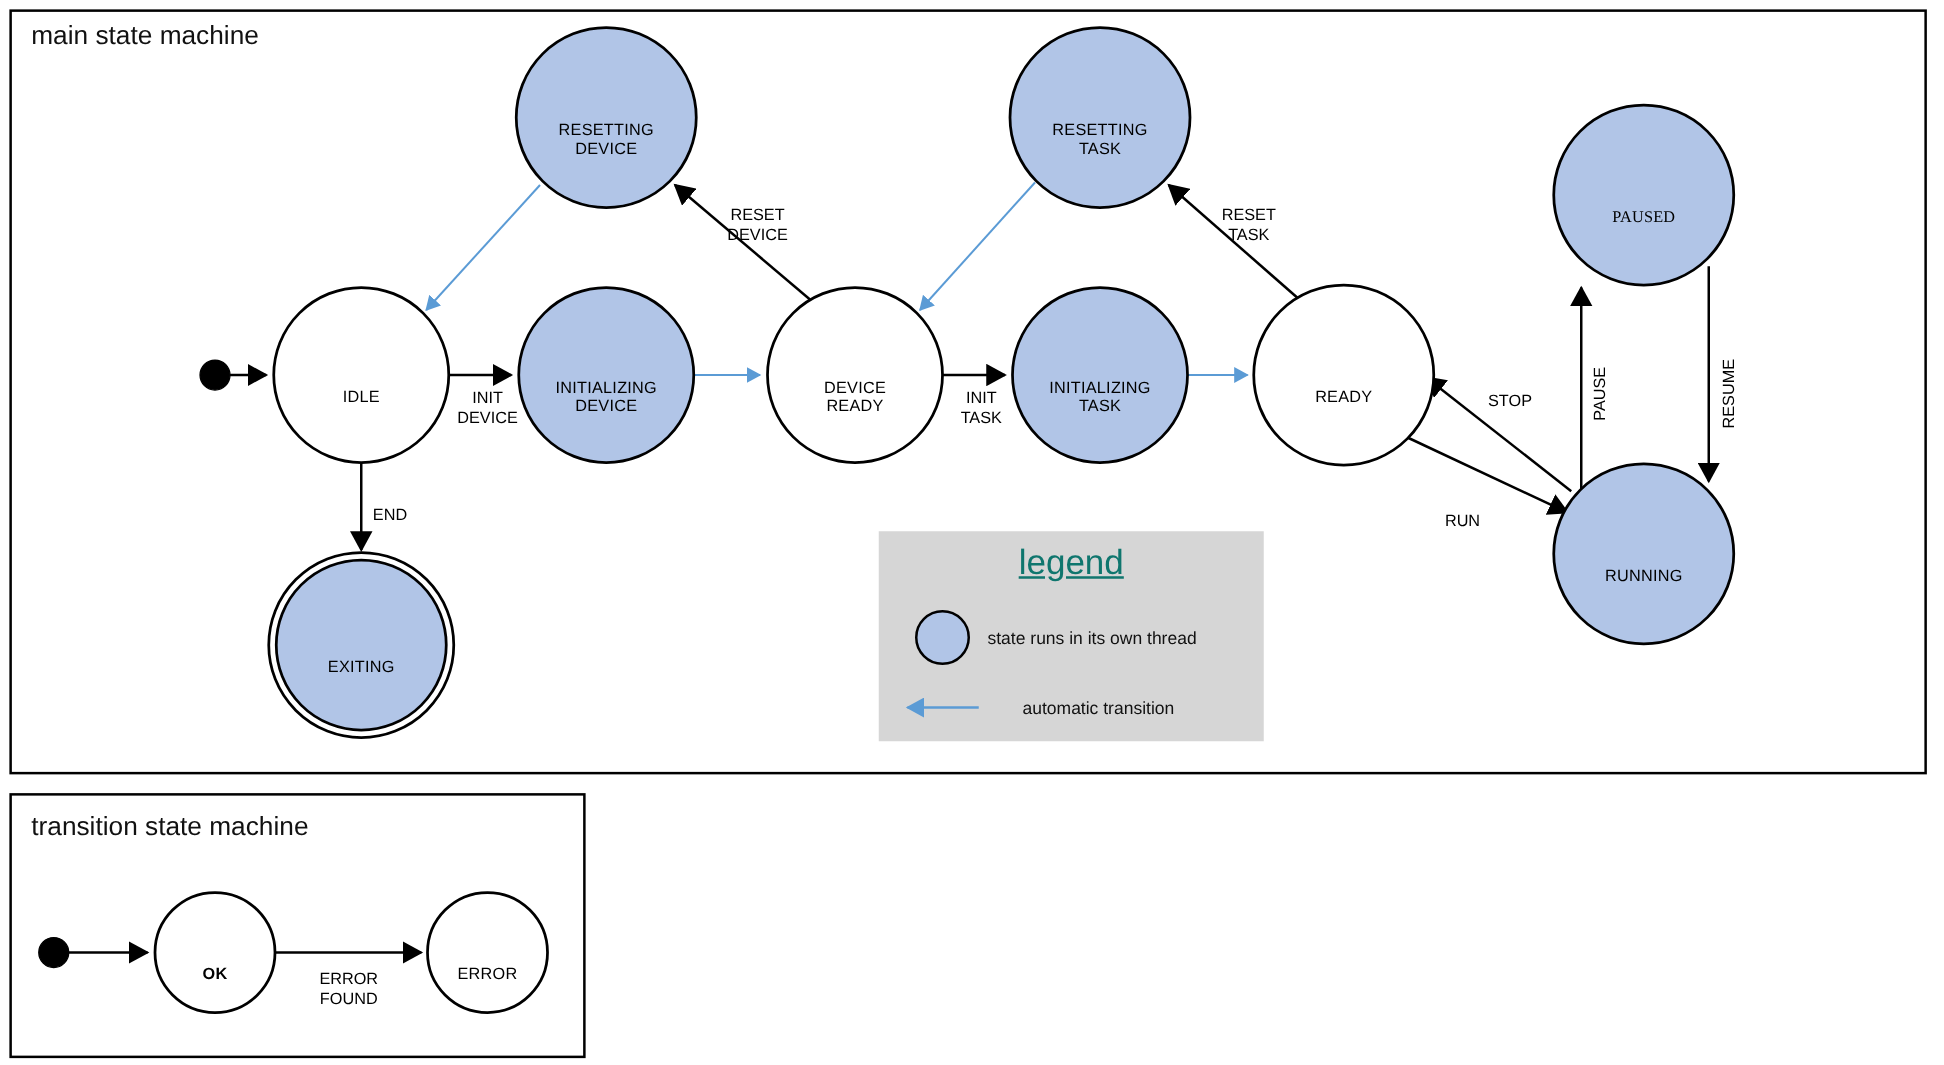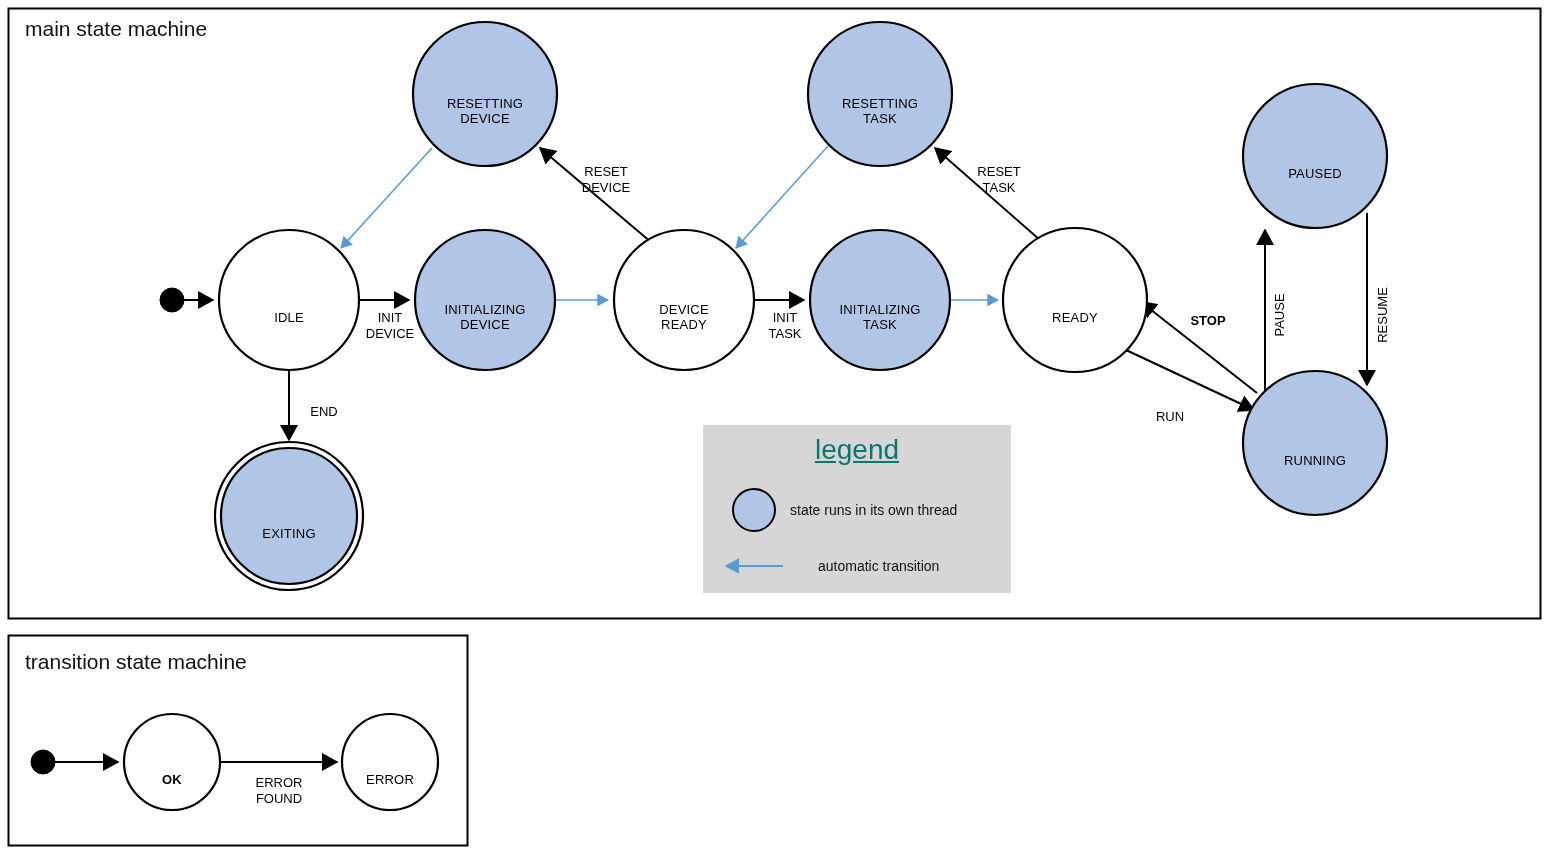--- a/index.html
+++ b/index.html
@@ -98,40 +98,40 @@
       <div class="frame-title" style="left: 25px; top: 17px;">main state machine</div>
       <div class="frame-title" style="left: 25px; top: 650px;">transition state machine</div>
       <div class="edge-label" style="left: 390px; top: 326px;">INIT
 DEVICE</div>
       <div class="edge-label" style="left: 785px; top: 326px;">INIT
 TASK</div>
       <div class="edge-label" style="left: 606px; top: 180px;">RESET
 DEVICE</div>
       <div class="edge-label" style="left: 999px; top: 180px;">RESET
 TASK</div>
-      <div class="edge-label" style="left: 312px; top: 412px; margin-left: 12px;">END</div>
+      <div class="edge-label" style="left: 312px; top: 412px;">END</div>
       <div class="edge-label" style="left: 1170px; top: 417px;">RUN</div>
-      <div class="edge-label" style="left: 1208px; top: 321px; font-weight: bold;">STOP</div>
+      <div class="edge-label" style="left: 1208px; top: 321px;">STOP</div>
       <div class="edge-label vert" style="left: 1280px; top: 315px; transform: translate(-50%, -50%) rotate(-90deg);">PAUSE</div>
       <div class="edge-label vert" style="left: 1383px; top: 315px; transform: translate(-50%, -50%) rotate(-90deg);">RESUME</div>
       <div class="edge-label" style="left: 279px; top: 791px;">ERROR
 FOUND</div>
       <div class="node-label" style="left: 289px; top: 300px;">IDLE</div>
       <div class="node-label" style="left: 485px; top: 94px;">RESETTING
 DEVICE</div>
       <div class="node-label" style="left: 485px; top: 300px;">INITIALIZING
 DEVICE</div>
       <div class="node-label" style="left: 684px; top: 300px;">DEVICE
 READY</div>
       <div class="node-label" style="left: 880px; top: 94px;">RESETTING
 TASK</div>
       <div class="node-label" style="left: 880px; top: 300px;">INITIALIZING
 TASK</div>
       <div class="node-label" style="left: 1075px; top: 300px;">READY</div>
-      <div class="node-label" style="left: 1315px; top: 156px;">PAUSED</div>
+      <div class="node-label" style="left: 1315px; top: 156px; font-family: Liberation Serif, serif;">PAUSED</div>
       <div class="node-label" style="left: 1315px; top: 443px;">RUNNING</div>
       <div class="node-label" style="left: 289px; top: 516px;">EXITING</div>
       <div class="node-label" style="left: 172px; top: 762px; font-weight: bold;">OK</div>
       <div class="node-label" style="left: 390px; top: 762px;">ERROR</div>
       <div class="legend-title" style="left: 857px; top: 450px;">legend</div>
       <div class="legend-text" style="left: 790px; top: 510px;">state runs in its own thread</div>
       <div class="legend-text" style="left: 818px; top: 566px;">automatic transition</div>
     </div>
 </div>
 

